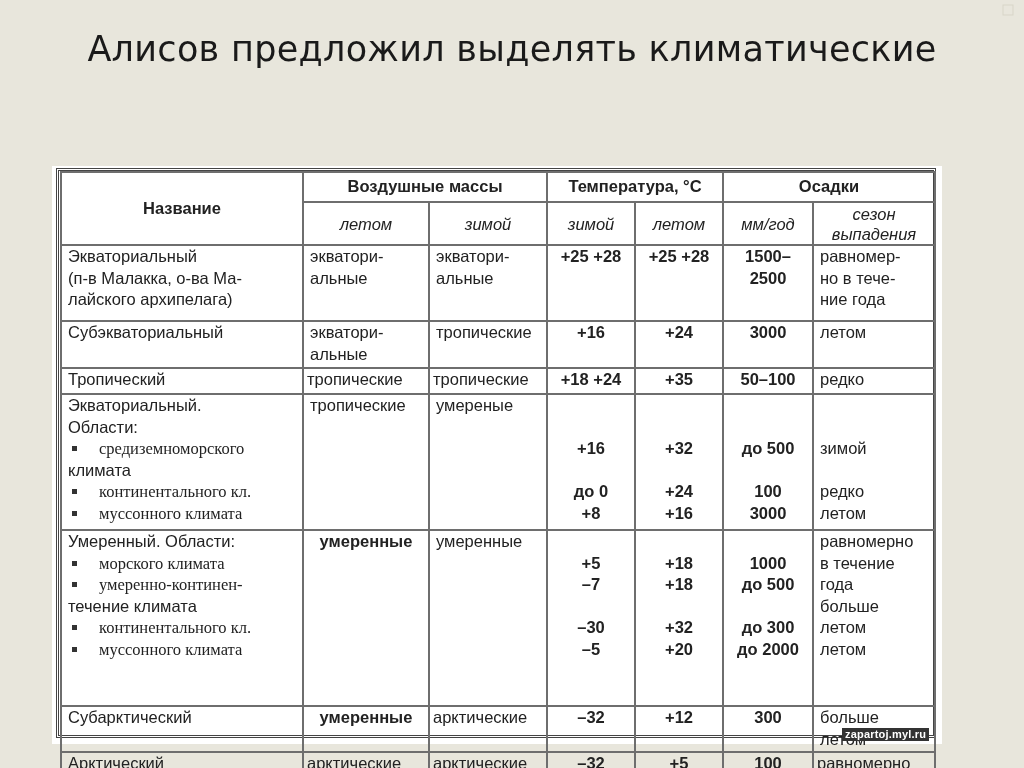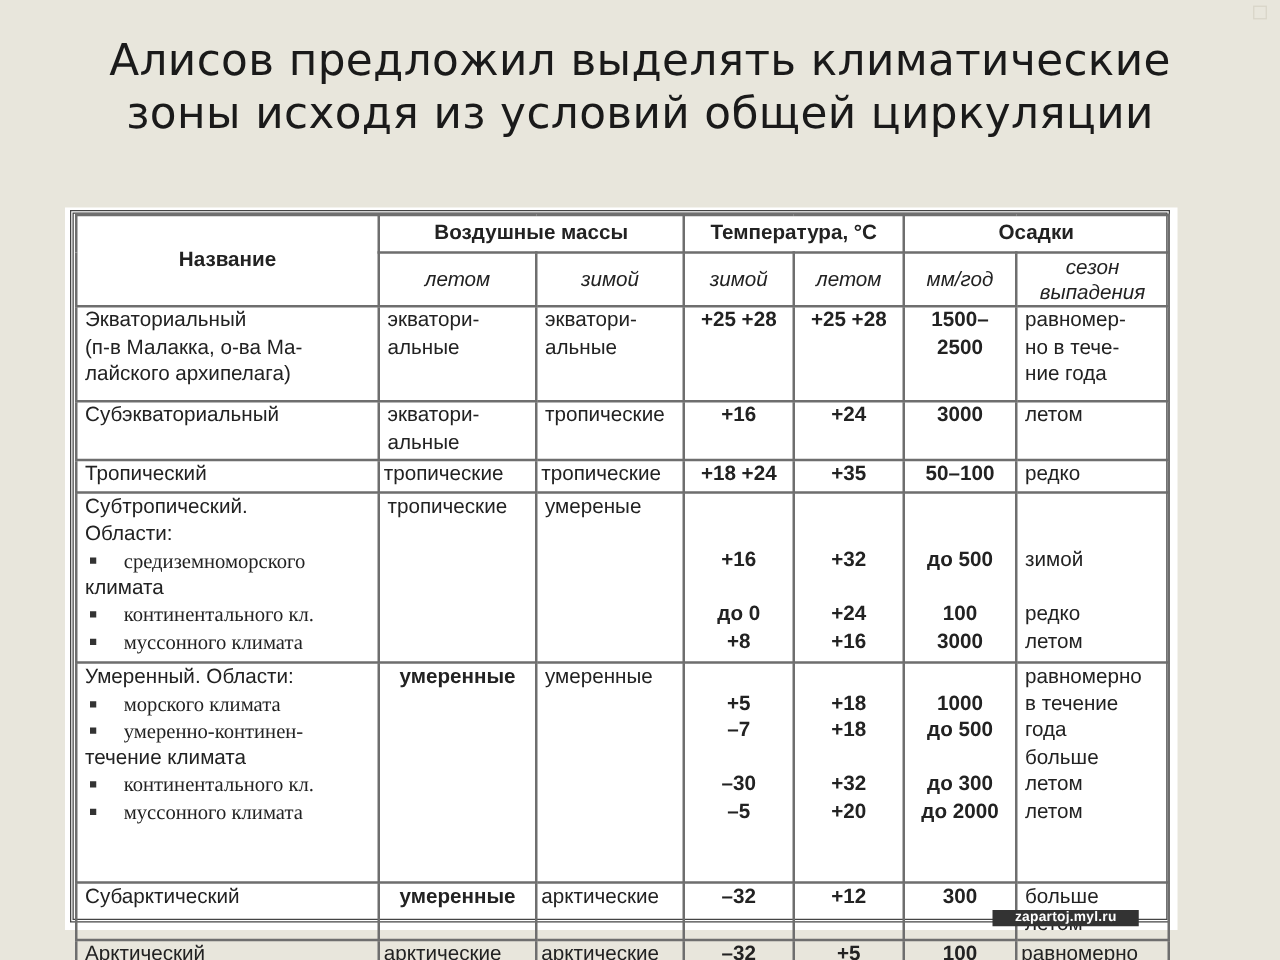--- a/index.html
+++ b/index.html
@@ -45,32 +45,31 @@
   table.clim th { font-weight:bold; text-align:center; vertical-align:middle; }
   table.clim th.sub { font-weight:normal; font-style:italic; line-height:20px; }
   .c { text-align:center;font-weight:bold; }
   .bul { display:block; padding-left:0;font-family:Liberation Serif, serif; }
   .bul::before {
     content:""; display:inline-block; width:5px; height:5px; background:#333;
     margin:0 22px 3px 4px; vertical-align:middle;
   }
   .gap { display:block; height:21.5px; }
   .watermark {
-    position:absolute; left:794px; top:728px;
+    position:absolute; left:842px; top:728px;
     font-size:11px; font-weight:bold; color:#fff;
-    background:#333; padding:0 18px; line-height:13px;
+    background:#333; padding:0 3px; line-height:13px;
     letter-spacing:0.2px;
   }
 </style>
 </head>
 <body>
 
 <div class="title">
   <span>Алисов предложил выделять климатические</span>
-  <span>зоны исходя из условий общей циркуляции</span>
 </div>
 
 <svg class="corner-deco" viewBox="0 0 12 12">
   <rect x="1" y="1" width="10" height="10" fill="none" stroke="#d8d5c8" stroke-width="1"></rect>
 </svg>
 
 <div class="sheet"></div>
 <div class="frame"></div>
 
 <table class="clim">
@@ -149,21 +148,21 @@
       <td style="padding:0 3px">тропические</td>
       <td style="padding:0 3px">тропические</td>
       <td class="c">+18 +24</td>
       <td class="c">+35</td>
       <td class="c">50–100</td>
       <td>редко</td>
     </tr>
 
     <tr style="height:136px">
       <td>
-        <span style="display:block">Субтропический.</span>
+        <span style="display:block">Экваториальный.</span>
         <span style="display:block">Области:</span>
         <span class="bul">средиземноморского</span>
         <span style="display:block">климата</span>
         <span class="bul">континентального кл.</span>
         <span class="bul">муссонного климата</span>
       </td>
       <td>тропические</td>
       <td>умереные</td>
       <td class="c">
         <span class="gap"></span>

